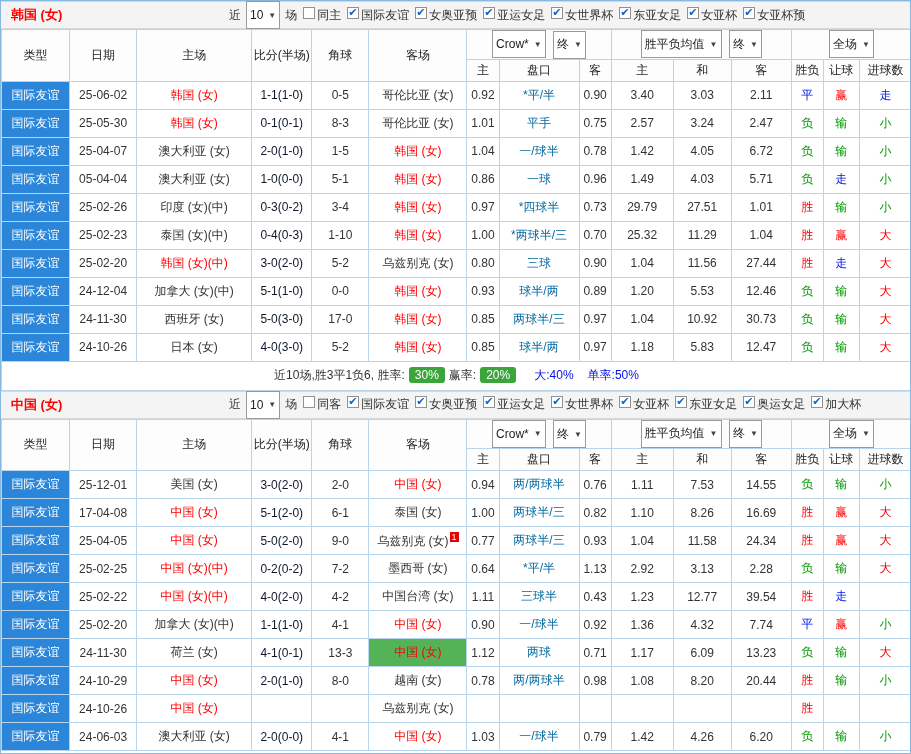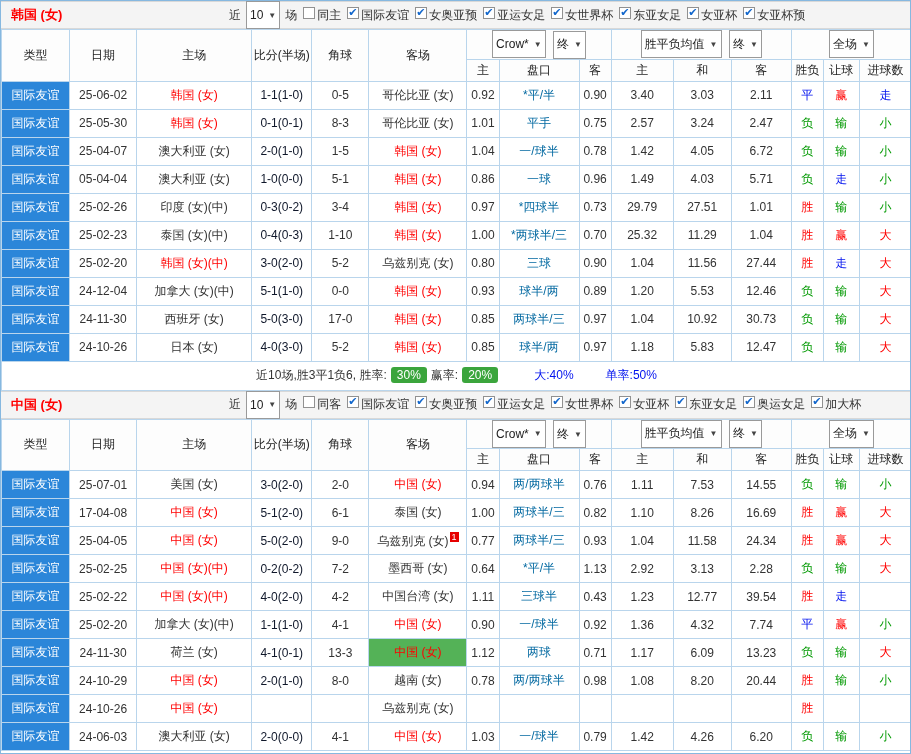--- a/index.html
+++ b/index.html
@@ -28,21 +28,21 @@
   td.type-td{background:#2b86d9;color:#fff;cursor:pointer}
   td.score{color:#0f172a}
   td.hcap{color:#0369a1}
   .t-red{color:#ff0000}
   .t-green{color:#009900}
   .t-blue{color:#0011ee}
   td.hl-grn{background:#54b257}
   .sup1{background:#e60000;color:#fff;font-size:9px;padding:0 2px;margin-left:1px;vertical-align:super;line-height:10px}
   td.summary{height:28px;text-align:center;color:#333}
   .badge{background:#3ba53c;color:#fff;padding:1px 6px;border-radius:3px;margin:0 4px}
-  .sp{margin-left:32px}
+  .sp{margin-left:14px}
 </style>
 </head>
 <body>
 
 <div class="panel">
 
 
   <div class="section">
     <div class="sec-head">
       <span class="sec-title">韩国 (女)</span>
@@ -439,21 +439,21 @@
           <th>和</th>
           <th>客</th>
           <th>胜负</th>
           <th>让球</th>
           <th>进球数</th>
         </tr>
       </thead>
       <tbody>
           <tr>
             <td class="type-td">国际友谊</td>
-            <td>25-07-01</td>
+            <td>25-12-01</td>
             <td>美国 (女)</td>
             <td class="score">3-0(2-0)</td>
             <td>2-0</td>
             <td class="t-red"><span>中国 (女)</span></td>
             <td>0.94</td>
             <td class="hcap">两/两球半</td>
             <td>0.76</td>
             <td>1.11</td>
             <td>7.53</td>
             <td>14.55</td>

